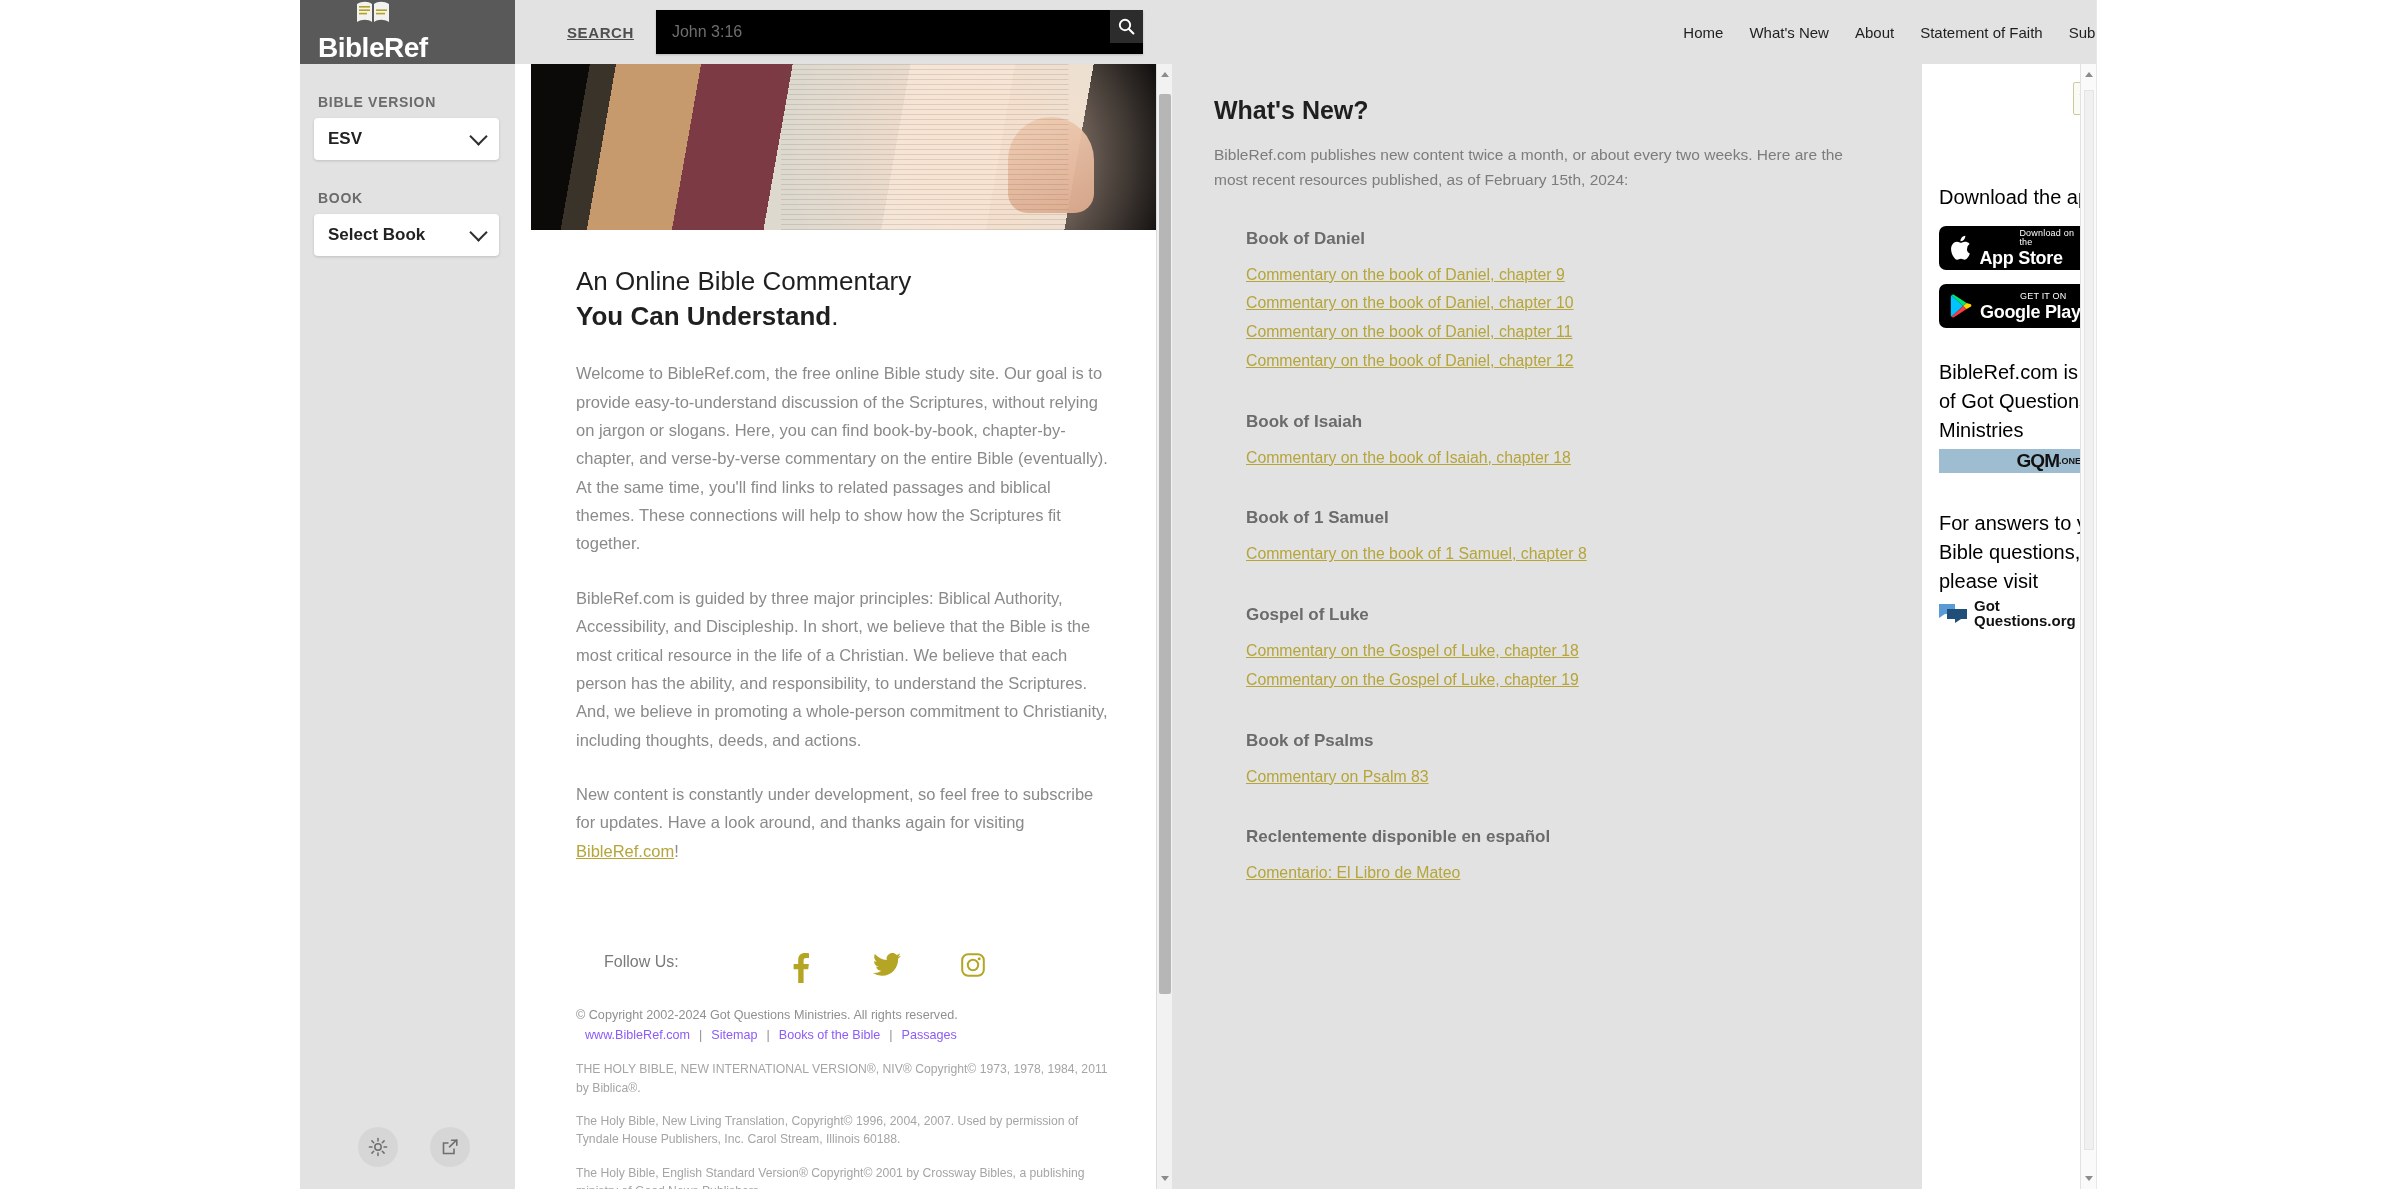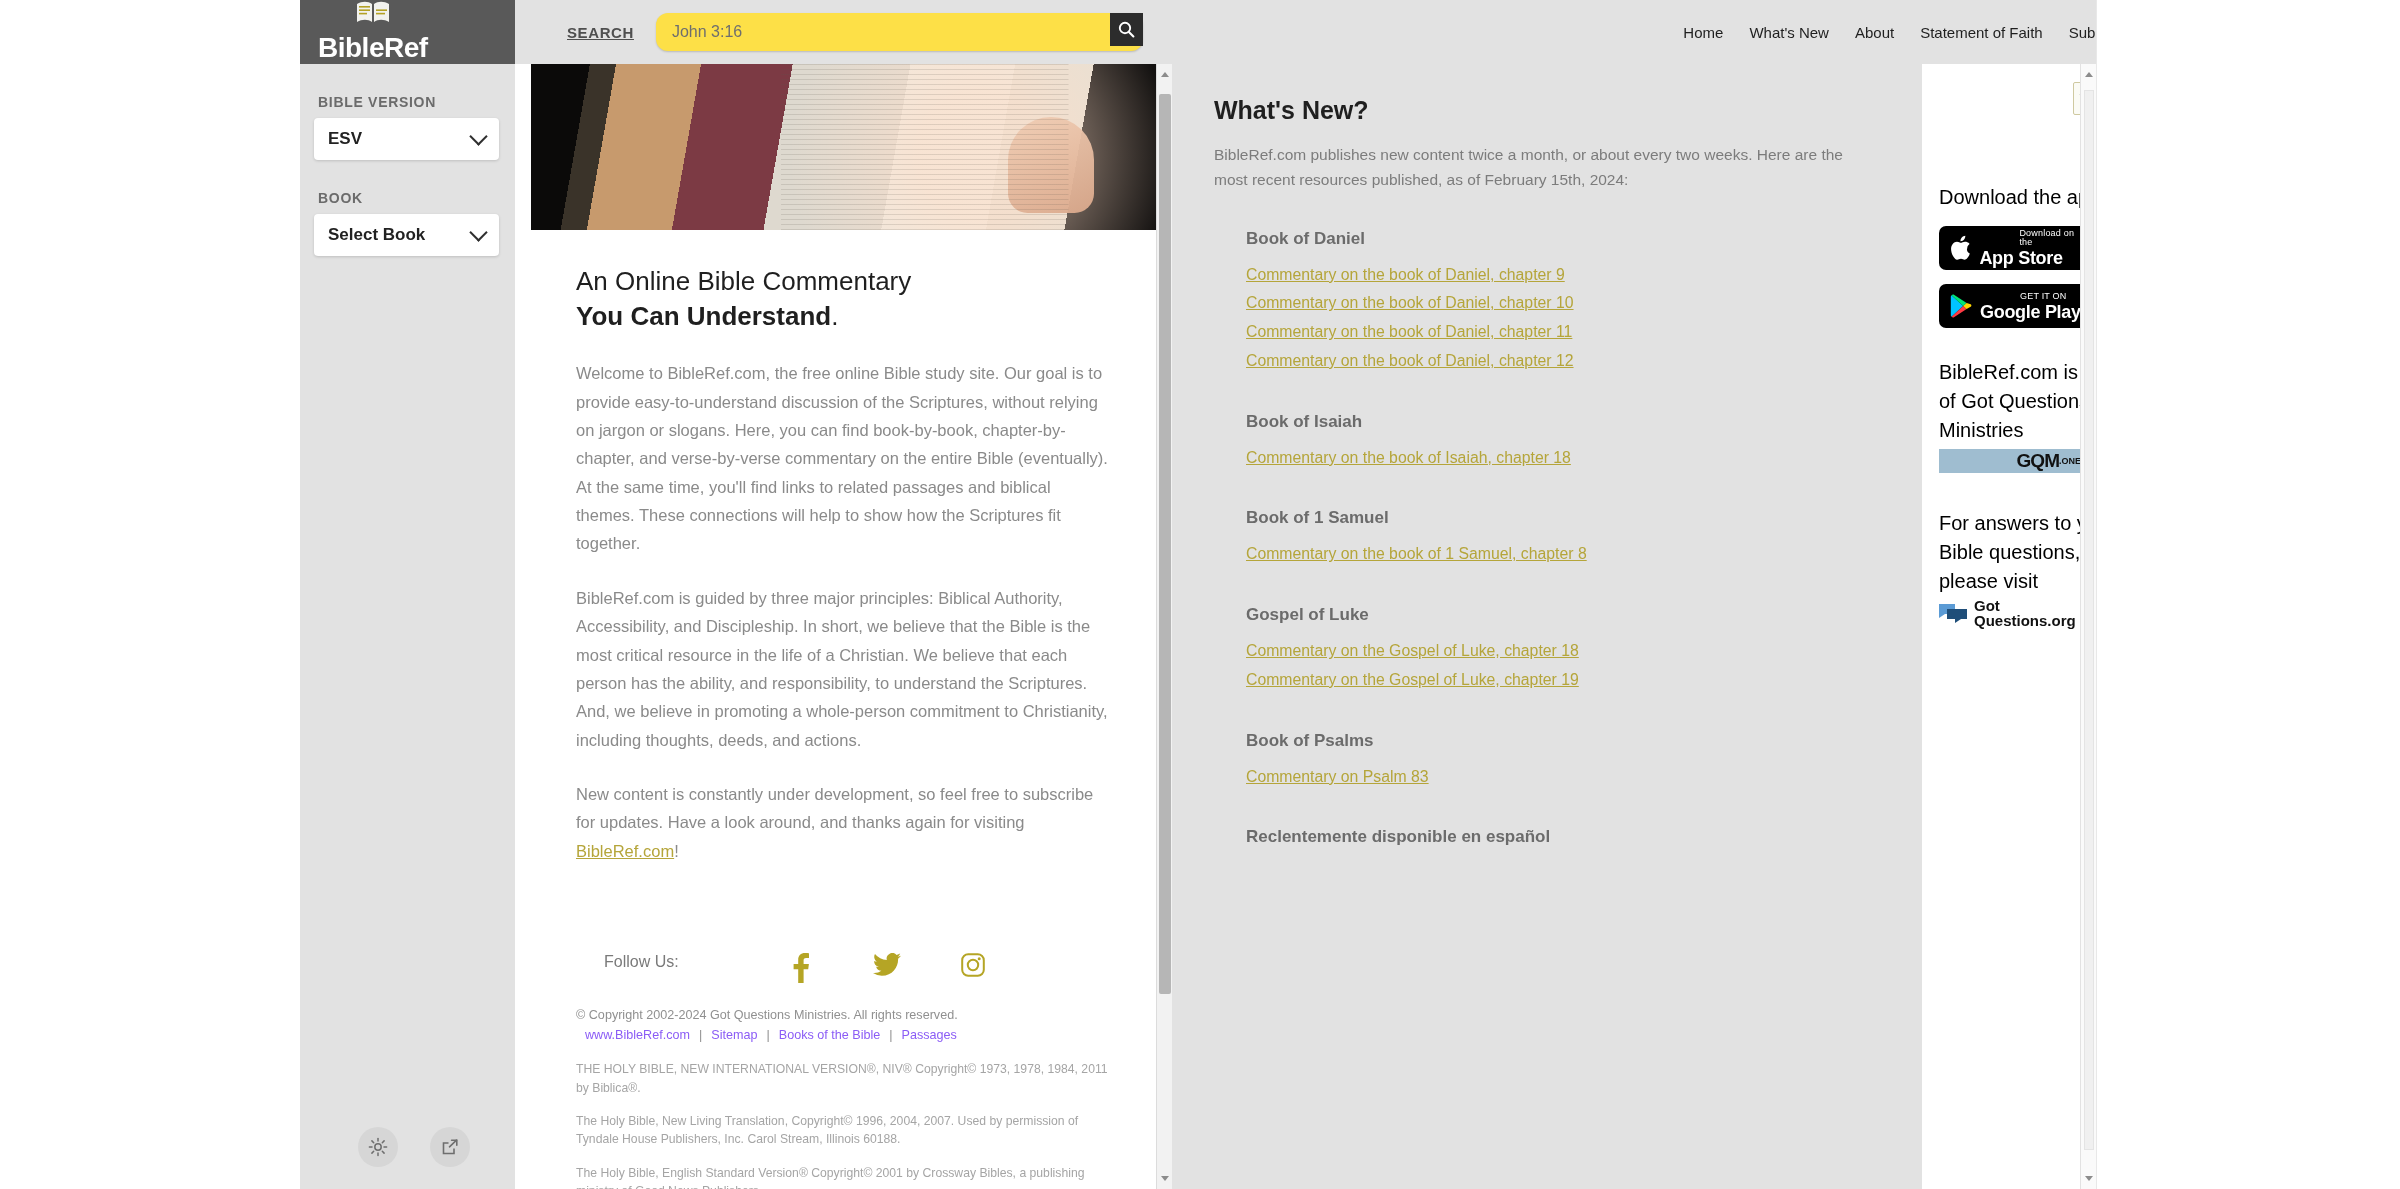--- a/index.html
+++ b/index.html
@@ -25,22 +25,22 @@
   
   .header-bar {
     position: absolute; left: 515px; top: 0; width: 1885px; height: 64px;
     background: #e2e2e2; display: flex; align-items: center;
   }
   .search-label {
     font-size: 15px; font-weight: bold; color: #4f4f4f; letter-spacing: 0.6px;
     margin-left: 52px; margin-right: 22px; text-decoration: underline;
   }
   .search-box {
-    position: relative; width: 487px; height: 38px; background: #fde047;
-    display: flex; align-items: center; box-shadow: 0 1px 2px rgba(0,0,0,.18); border-radius: 12px;
+    position: relative; width: 487px; height: 44px; background: #000000;
+    display: flex; align-items: center; box-shadow: 0 1px 2px rgba(0,0,0,.18);
   }
   .search-input {
     border: none; outline: none; background: transparent; flex: 1;
     font-size: 16px; color: #6e6e6e; padding-left: 16px;
     font-family: "Liberation Sans", sans-serif;
   }
   .search-btn {
     position: absolute; right: 0; top: 0; width: 33px; height: 33px;
     background: #2c2c2c; border: none; cursor: pointer;
     display: flex; align-items: center; justify-content: center;
@@ -377,20 +377,21 @@
       <a href="#">Commentary on the Gospel of Luke, chapter 19</a>
     </div>
 
     <div class="wn-group">
       <h3>Book of Psalms</h3>
       <a href="#">Commentary on Psalm 83</a>
     </div>
 
     <div class="wn-group">
       <h3>Reclentemente disponible en español</h3>
+      <a href="#">Comentario: El Libro de Mateo</a>
     </div>
   </section>
 
   <aside class="rail">
     <div class="gospel-btn">What is the Gospel?</div>
 
     <div class="rail-inner">
       <div class="rail-txt">Download the app:</div>
 
       <div class="store-badge">

